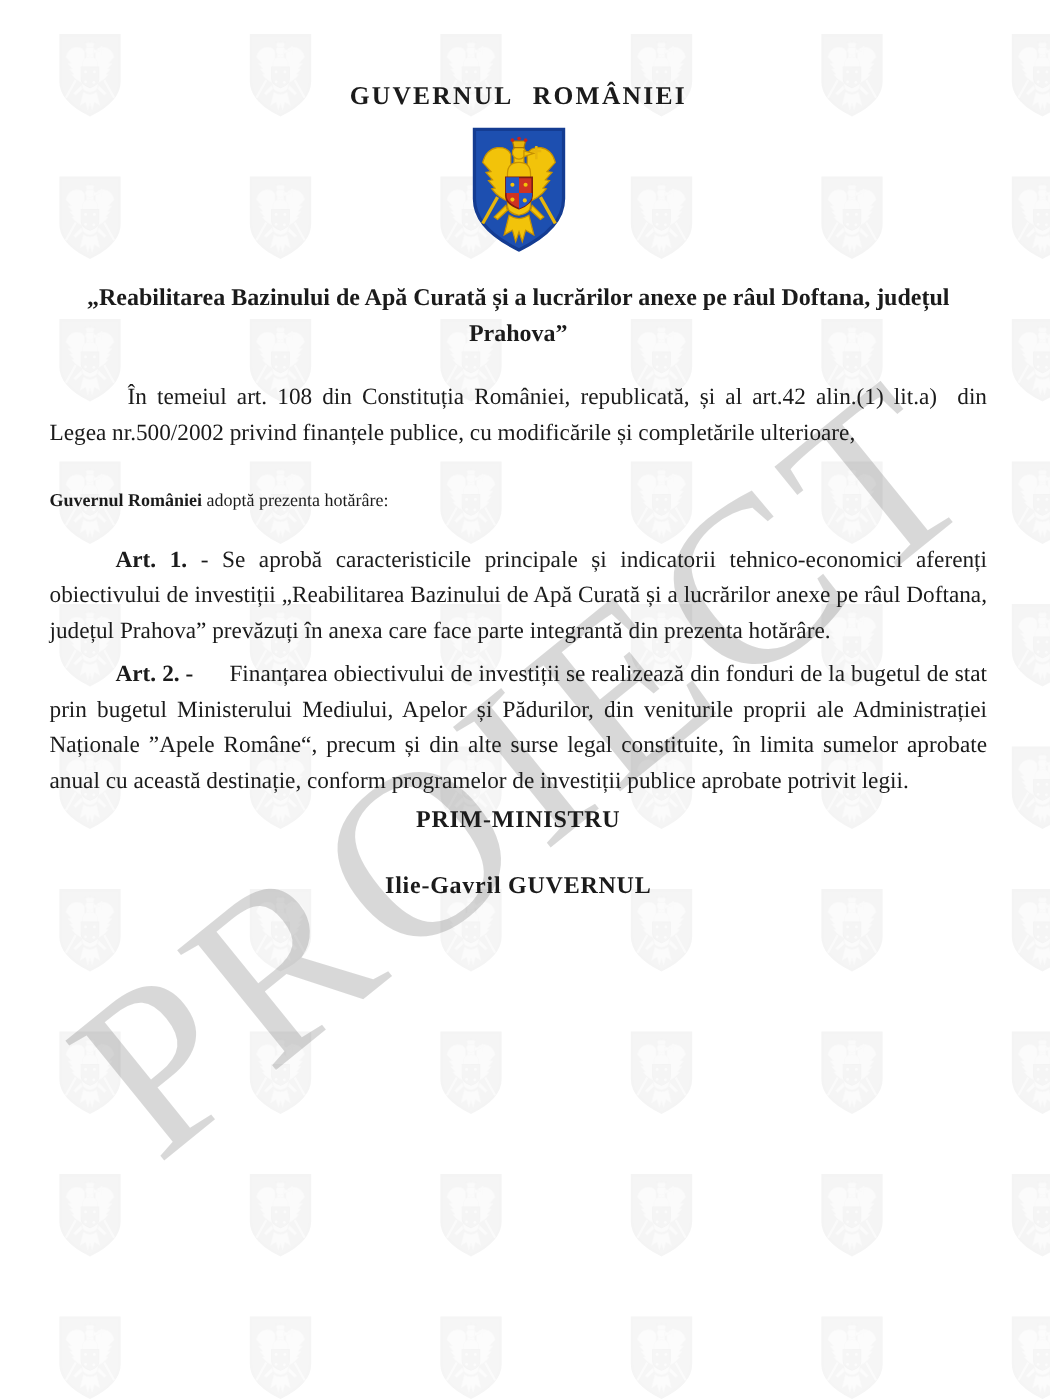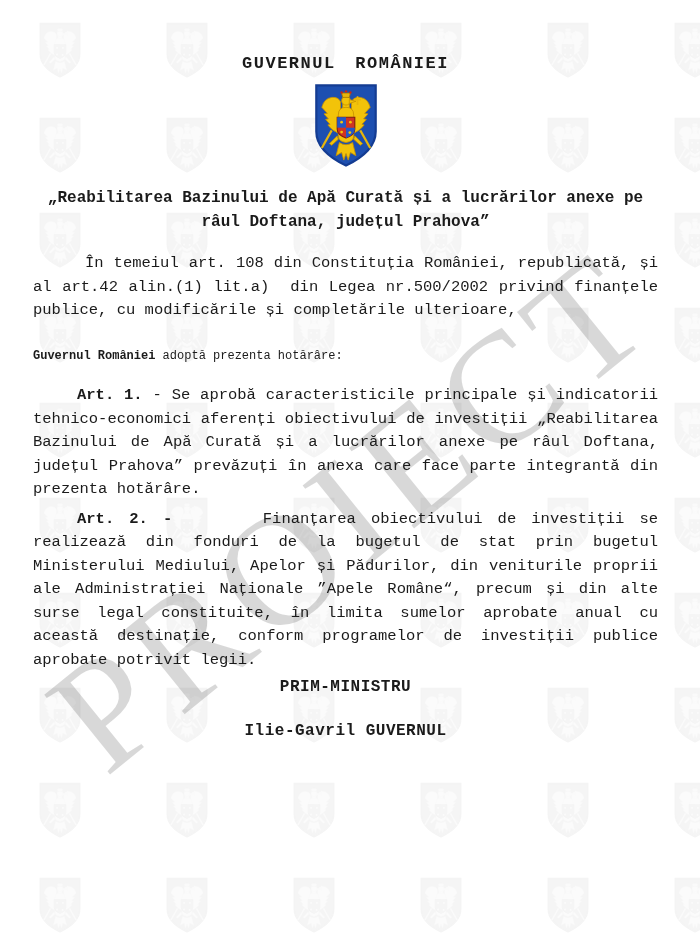--- a/index.html
+++ b/index.html
@@ -16,21 +16,20 @@
     position:absolute;left:50%;top:512px;z-index:0;
     transform:translate(-50%,-50%) rotate(-39deg);
     font-family:"Liberation Serif",serif;
     font-size:158px;font-weight:400;letter-spacing:8px;
     color:#000;opacity:.15;white-space:nowrap;pointer-events:none;
   }
   
   .doc{
     position:relative;z-index:1;
     padding:54px 42px 0 33px;
-    font-family:Liberation Mono, monospace;
   }
   .gov-title{
     text-align:center;font-size:17px;font-weight:bold;
     letter-spacing:1.5px;word-spacing:8px;margin:0 0 10px 0;
   }
   .emblem-wrap{text-align:center;margin:0 0 12px 0;}
   .emblem{width:66px;height:86px;display:inline-block;}
   .decision-title{
     text-align:center;font-size:17px;font-weight:bold;
     letter-spacing:3px;margin:0 0 16px 0;

